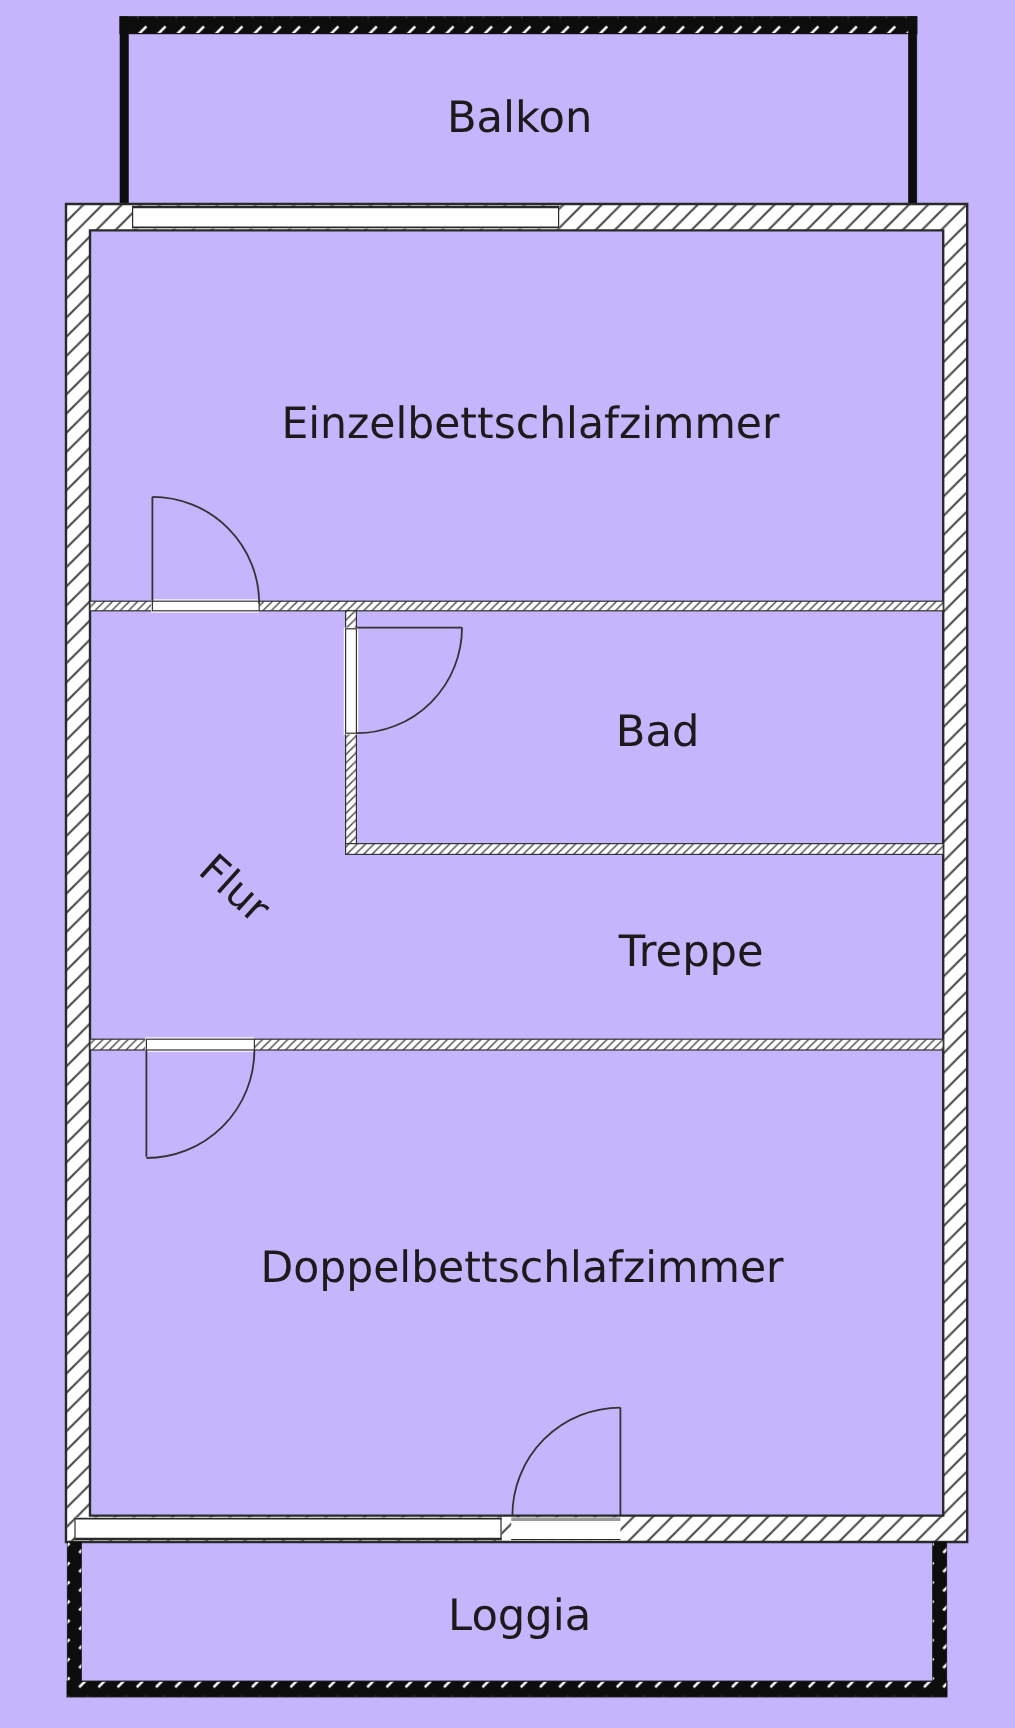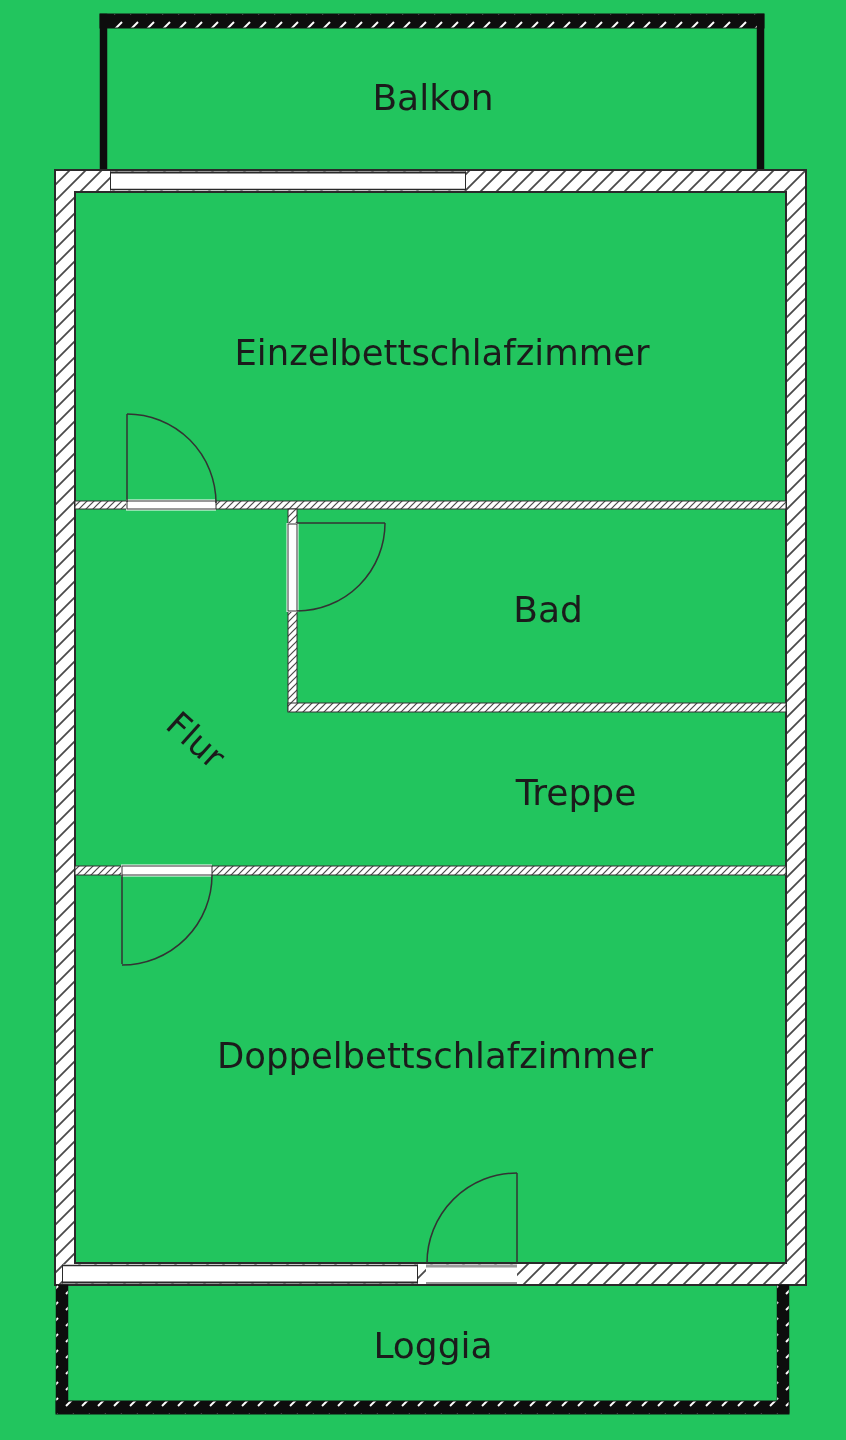--- a/index.html
+++ b/index.html
@@ -4,21 +4,21 @@
 <style>
   html, body {
     margin: 0;
     padding: 0;
     background: #ffffff;
   }
   .page {
     position: relative;
     width: 846px;
     height: 1440px;
-    background: #22c55e;
+    background: #c4b5fd;
     overflow: hidden;
   }
   svg { display: block; }
   .room-label {
     font-family: "DejaVu Sans", "Liberation Sans", sans-serif;
     font-size: 36px;
     fill: #1b1b1b;
     text-anchor: middle;
   }
   .room-label.small { font-size: 34px; }

